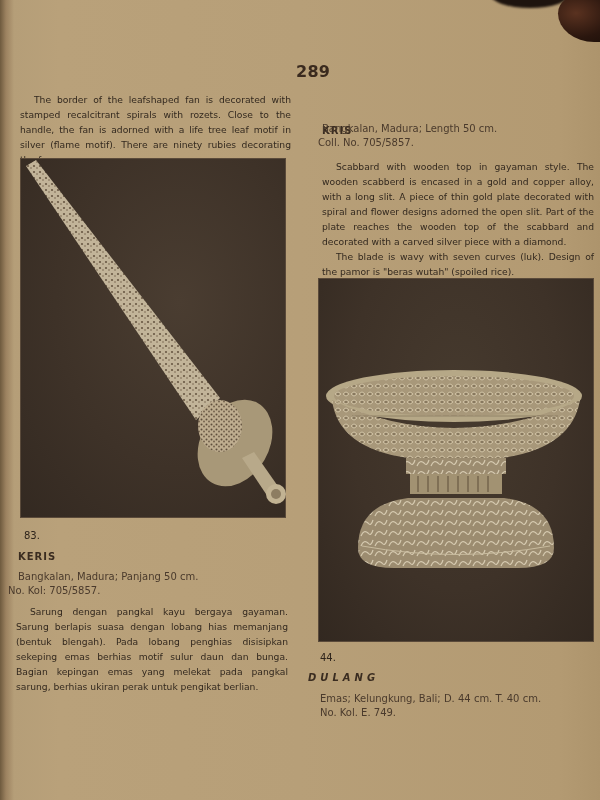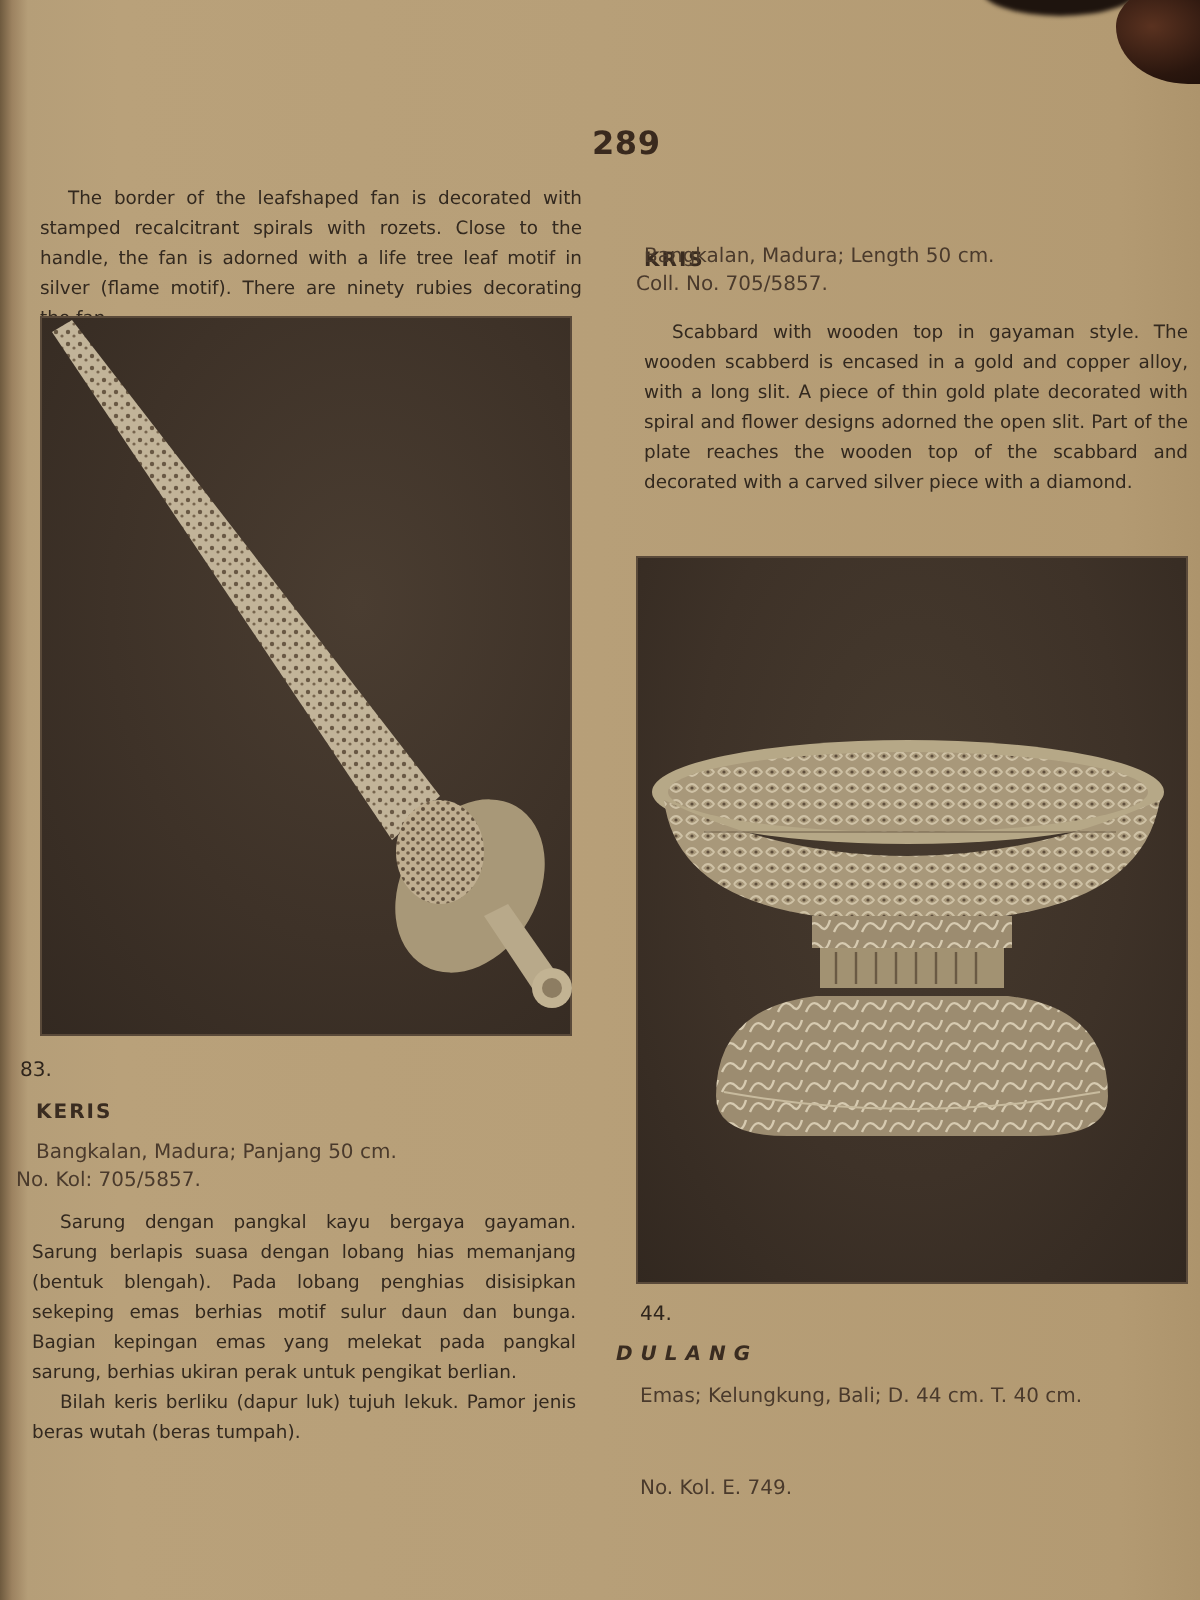--- a/index.html
+++ b/index.html
@@ -86,36 +86,36 @@
 
     <ellipse cx="215" cy="285" rx="34" ry="46" transform="rotate(30 215 285)" fill="#a89878"></ellipse>
     <ellipse cx="200" cy="268" rx="22" ry="26" fill="url(#speck2)"></ellipse>
 
     <polygon points="222,300 234,294 262,334 250,342" fill="#b8a98a"></polygon>
     <circle cx="256" cy="336" r="10" fill="#c2b393"></circle>
     <circle cx="256" cy="336" r="5" fill="#8d7d62"></circle>
   </svg>
 </div>
 
-<div class="caption-num" style="left:10px; top:530px;">83.</div>
+<div class="caption-num" style="left:24px; top:530px;">83.</div>
 <div class="heading" style="left:18px; top:551px;">KERIS</div>
 <div class="meta" style="left:18px; top:570px;">Bangkalan, Madura; Panjang 50 cm.</div>
 <div class="meta" style="left:8px; top:584px;">No. Kol: 705/5857.</div>
 
 <div class="para left-body">
   <p>Sarung dengan pangkal kayu bergaya gayaman. Sarung berlapis suasa dengan lobang hias memanjang (bentuk blengah). Pada lobang penghias disisipkan sekeping emas berhias motif sulur daun dan bunga. Bagian kepingan emas yang melekat pada pangkal sarung, berhias ukiran perak untuk pengikat berlian.</p>
-  <p>Bilah keris berliku (dapur luk) tujuh lekuk. Pamor jenis beras wutah (beras tumpah).</p>
 </div>
 
 <div class="heading" style="left:322px; top:102px;margin-top:23px;">KRIS</div>
 <div class="meta" style="left:322px; top:122px;">Bangkalan, Madura; Length 50 cm.</div>
 <div class="meta" style="left:318px; top:136px;">Coll. No. 705/5857.</div>
 
 <div class="para right-body">
   <p>Scabbard with wooden top in gayaman style. The wooden scabberd is encased in a gold and copper alloy, with a long slit. A piece of thin gold plate decorated with spiral and flower designs adorned the open slit. Part of the plate reaches the wooden top of the scabbard and decorated with a carved silver piece with a diamond.</p>
+  <p>The blade is wavy with seven curves (luk). Design of the pamor is "beras wutah" (spoiled rice).</p>
 </div>
 
 <div class="photo photo-dulang" title="Ornate gold footed bowl (dulang) on dark background">
   <svg width="276" height="364" viewBox="0 0 276 364">
     <defs>
       <pattern id="orn" width="8" height="8" patternUnits="userSpaceOnUse">
         <rect width="8" height="8" fill="#a8987a"></rect>
         <path d="M1 4 Q4 0 7 4 Q4 8 1 4" fill="none" stroke="#cfc2a6" stroke-width="0.9"></path>
         <circle cx="4" cy="4" r="0.8" fill="#5e4e3c"></circle>
       </pattern>
@@ -145,13 +145,13 @@
     </g>
 
     <path d="M40 270 Q40 226 90 220 L186 220 Q236 226 236 270 Q236 290 200 290 L76 290 Q40 290 40 270 Z" fill="url(#orn2)"></path>
     <path d="M44 268 Q138 285 232 268" fill="none" stroke="#c8bb9e" stroke-width="1"></path>
   </svg>
 </div>
 
 <div class="caption-num" style="left:320px; top:652px;">44.</div>
 <div class="heading spaced" style="left:308px; top:672px;font-style:italic;">DULANG</div>
 <div class="meta" style="left:320px; top:692px;">Emas; Kelungkung, Bali; D. 44 cm. T. 40 cm.</div>
-<div class="meta" style="left:320px; top:706px;margin-top:32px;">No. Kol. E. 749.</div>
+<div class="meta" style="left:320px; top:706px;">No. Kol. E. 749.</div>
 
 </body></html>

